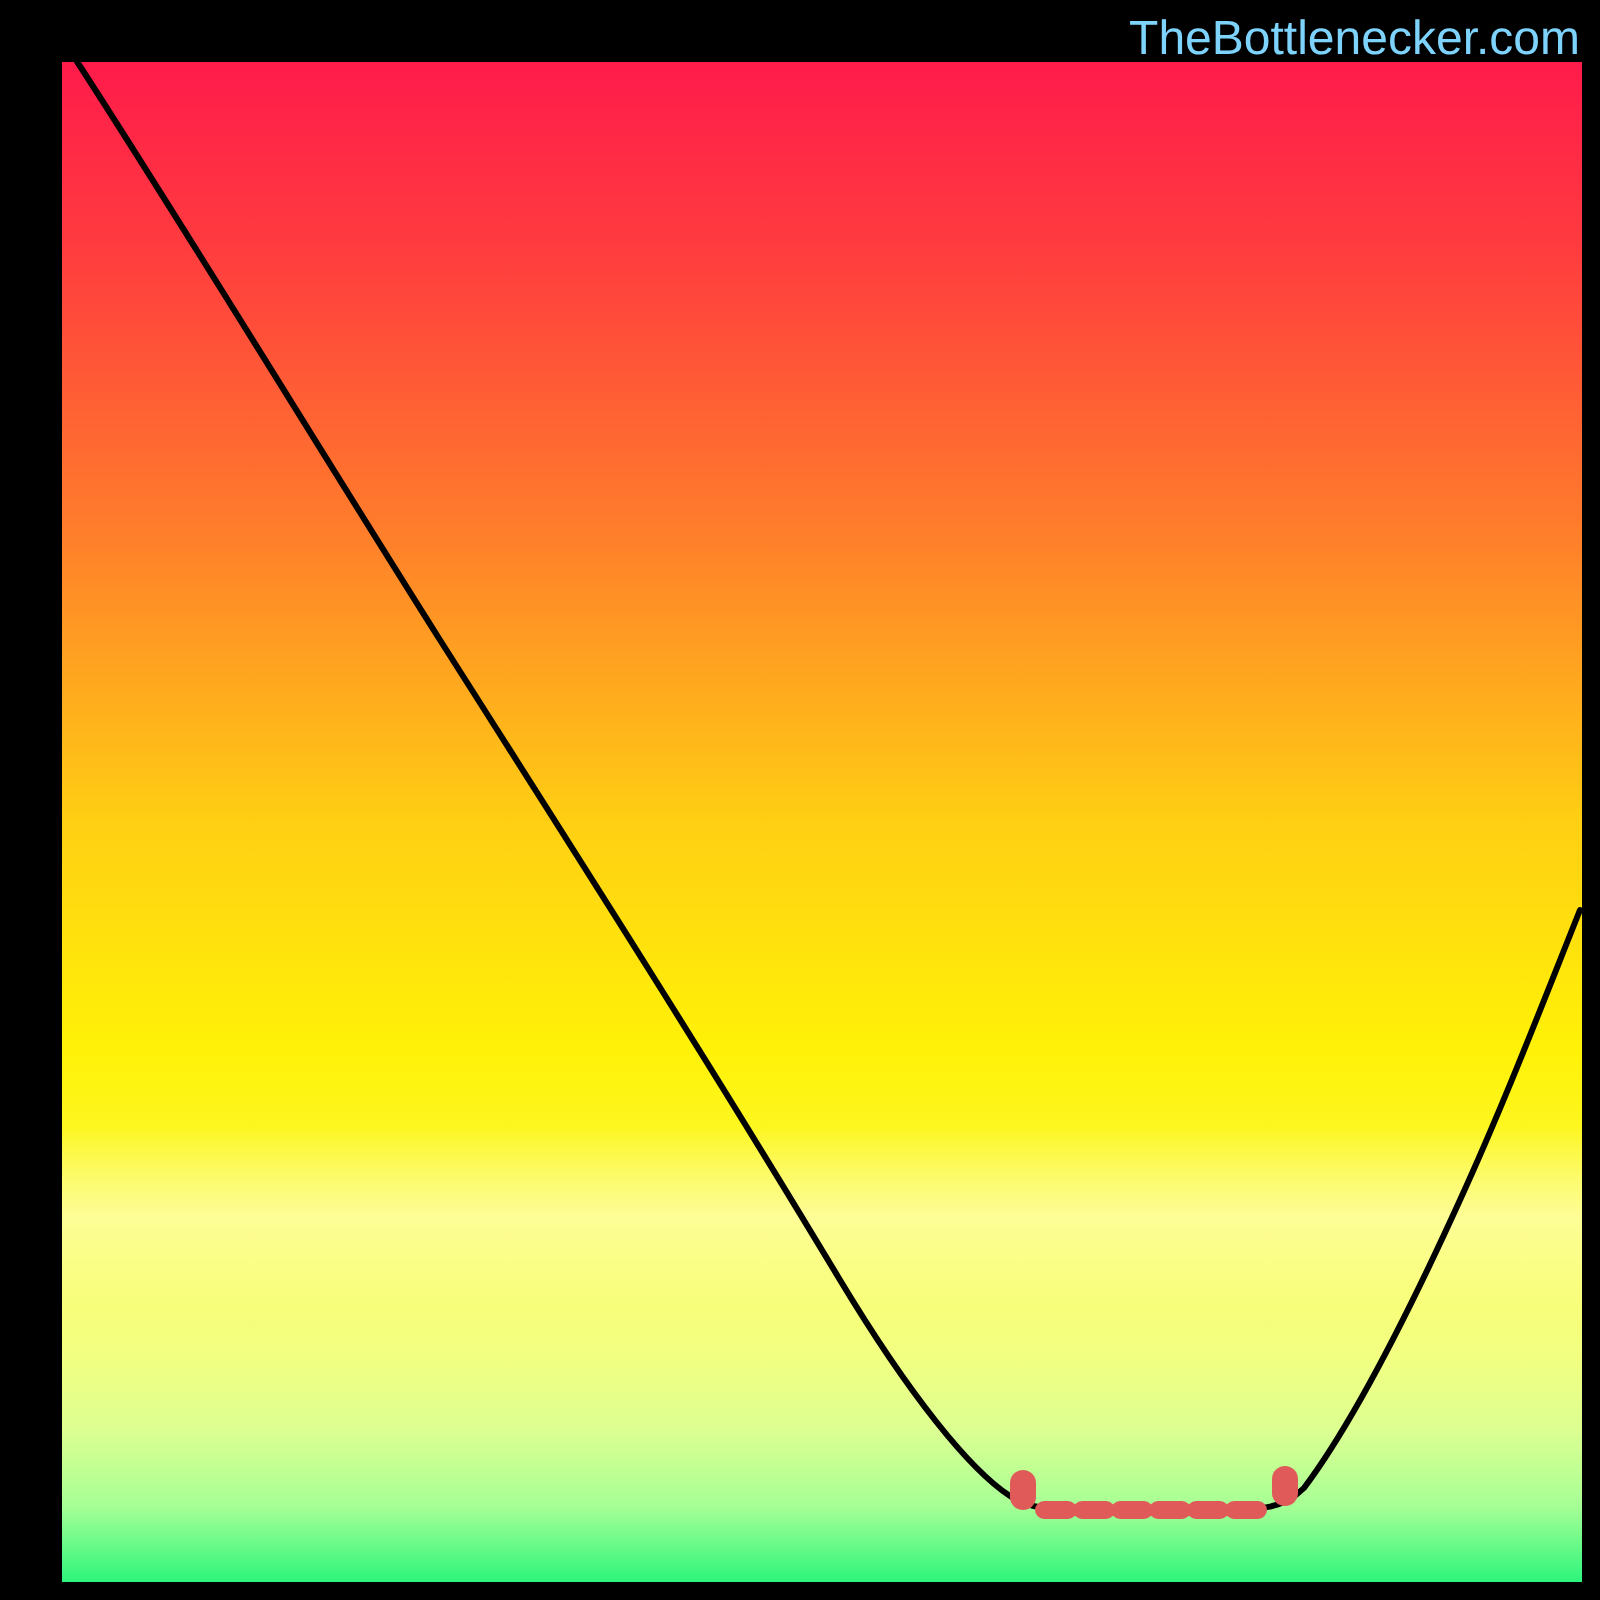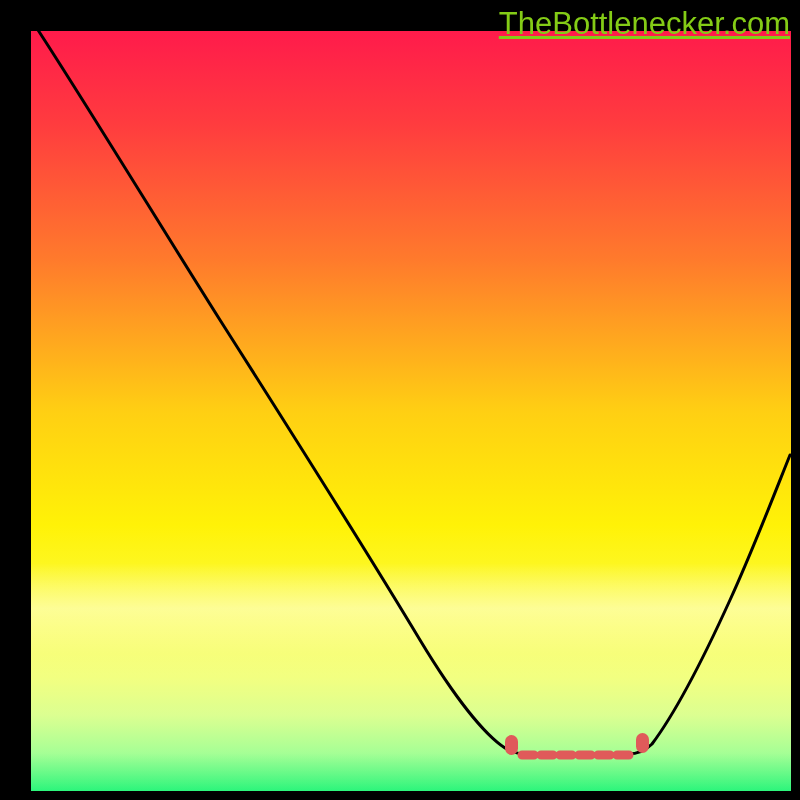--- a/index.html
+++ b/index.html
@@ -13,25 +13,24 @@
   }
   .container {
     position: relative;
     width: 800px;
     height: 800px;
   }
   .watermark {
     position: absolute;
     top: 6px;
     right: 10px;
-    color: #84cc16;
-    font-size: 31px;
+    color: #7dd3fc;
+    font-size: 24px;
     font-weight: 400;
     z-index: 10;
-    text-decoration: underline;
   }
   svg {
     display: block;
   }
 </style>
 </head>
 <body>
 
 <div class="container">
 

